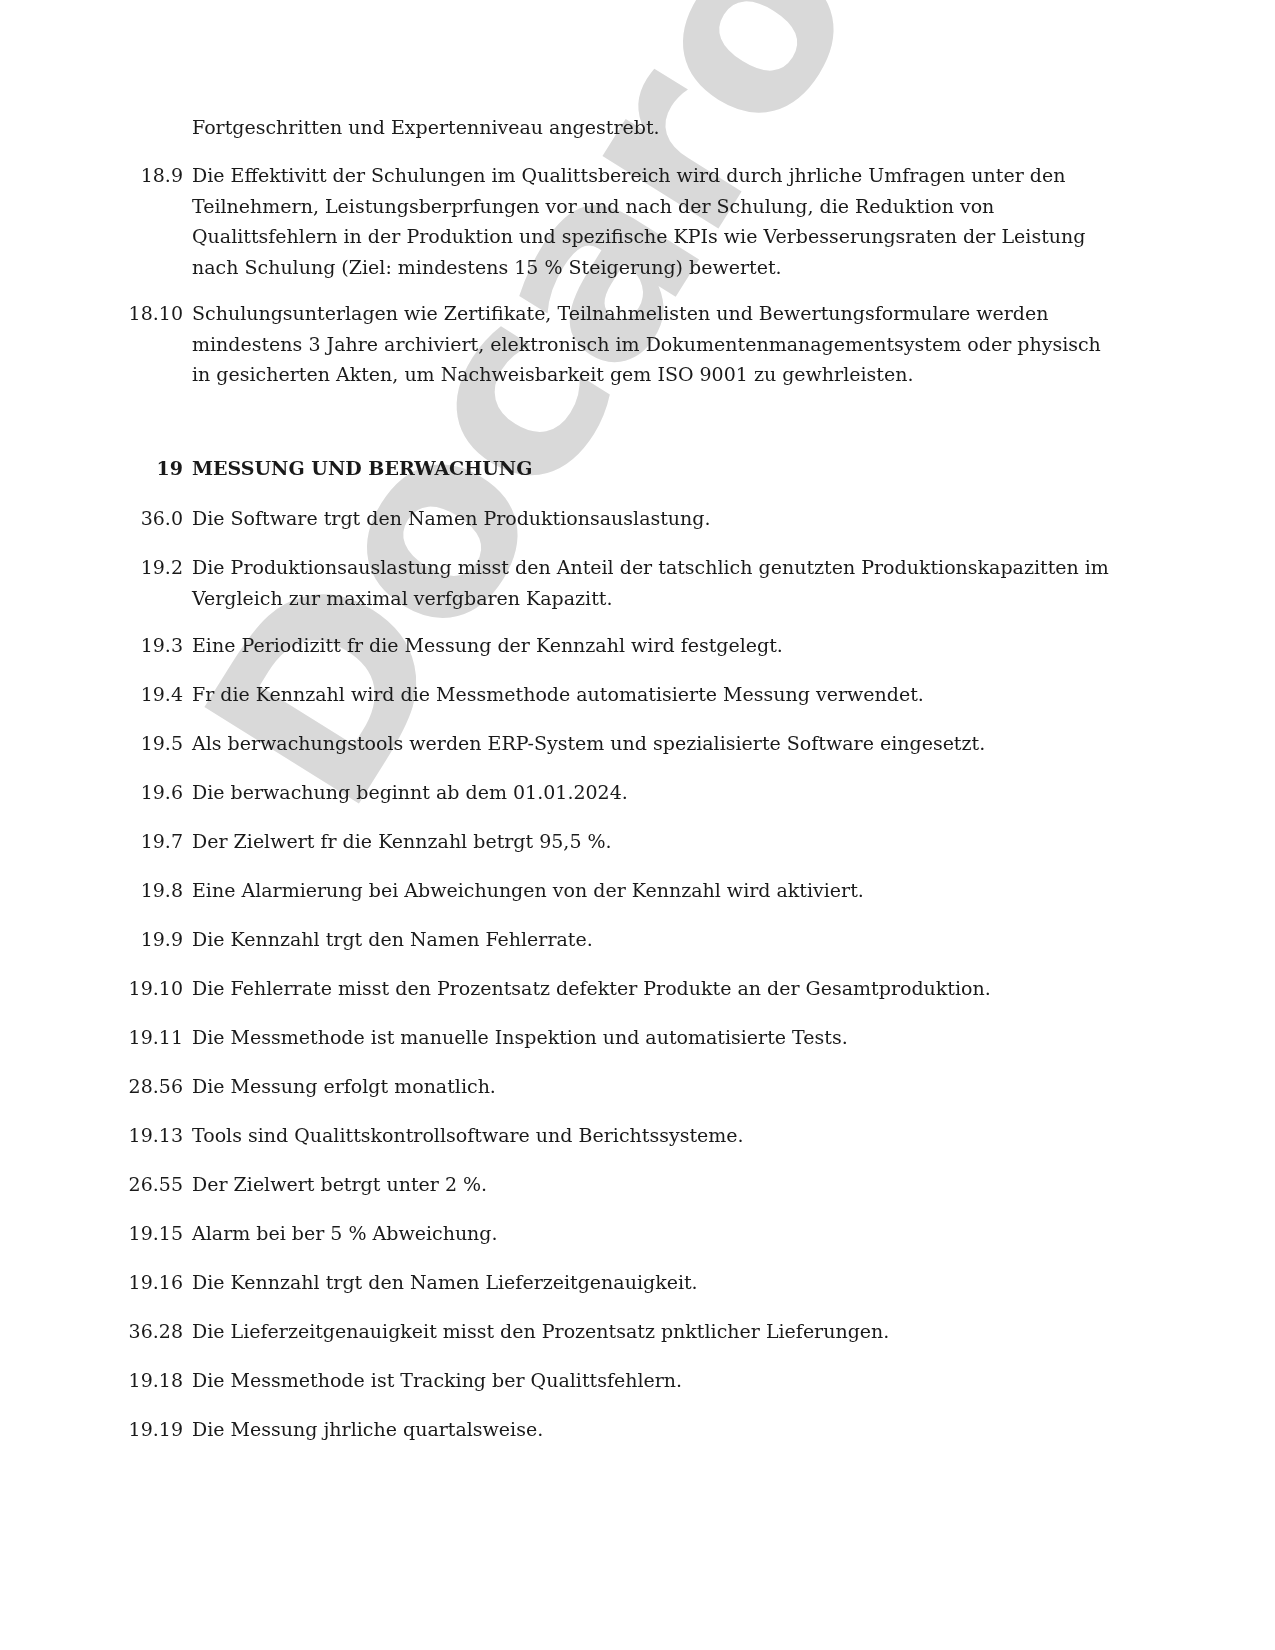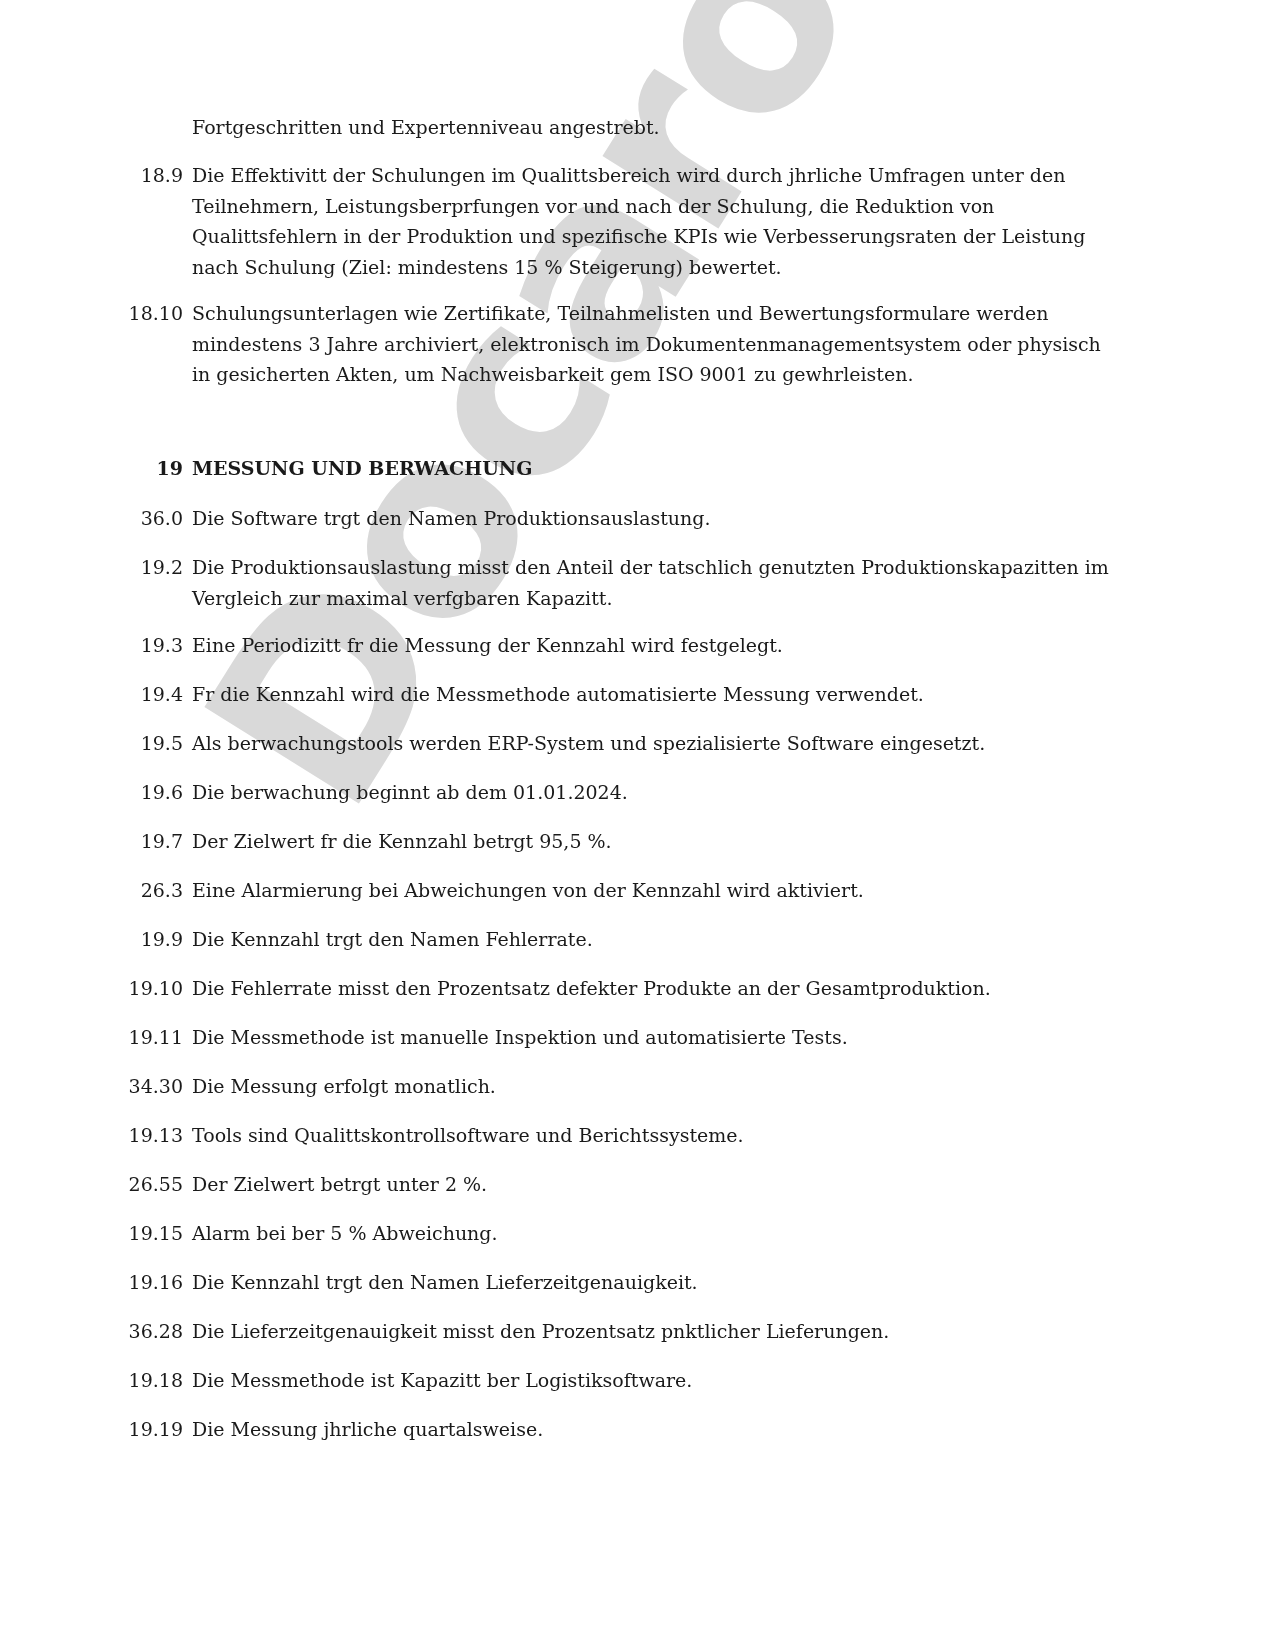--- a/index.html
+++ b/index.html
@@ -61,37 +61,37 @@
     </div>
   <div class="item" style="top:777px">
       <span class="num">19.6</span>
       <span class="txt">Die berwachung beginnt ab dem 01.01.2024.</span>
     </div>
   <div class="item" style="top:826px">
       <span class="num">19.7</span>
       <span class="txt">Der Zielwert fr die Kennzahl betrgt 95,5 %.</span>
     </div>
   <div class="item" style="top:875px">
-      <span class="num">26.3</span>
+      <span class="num">19.8</span>
       <span class="txt">Eine Alarmierung bei Abweichungen von der Kennzahl wird aktiviert.</span>
     </div>
   <div class="item" style="top:924px">
       <span class="num">19.9</span>
       <span class="txt">Die Kennzahl trgt den Namen Fehlerrate.</span>
     </div>
   <div class="item" style="top:973px">
       <span class="num">19.10</span>
       <span class="txt">Die Fehlerrate misst den Prozentsatz defekter Produkte an der Gesamtproduktion.</span>
     </div>
   <div class="item" style="top:1022px">
       <span class="num">19.11</span>
       <span class="txt">Die Messmethode ist manuelle Inspektion und automatisierte Tests.</span>
     </div>
   <div class="item" style="top:1071px">
-      <span class="num">34.30</span>
+      <span class="num">28.56</span>
       <span class="txt">Die Messung erfolgt monatlich.</span>
     </div>
   <div class="item" style="top:1120px">
       <span class="num">19.13</span>
       <span class="txt">Tools sind Qualittskontrollsoftware und Berichtssysteme.</span>
     </div>
   <div class="item" style="top:1169px">
       <span class="num">26.55</span>
       <span class="txt">Der Zielwert betrgt unter 2 %.</span>
     </div>
@@ -102,19 +102,19 @@
   <div class="item" style="top:1267px">
       <span class="num">19.16</span>
       <span class="txt">Die Kennzahl trgt den Namen Lieferzeitgenauigkeit.</span>
     </div>
   <div class="item" style="top:1316px">
       <span class="num">36.28</span>
       <span class="txt">Die Lieferzeitgenauigkeit misst den Prozentsatz pnktlicher Lieferungen.</span>
     </div>
   <div class="item" style="top:1365px">
       <span class="num">19.18</span>
-      <span class="txt">Die Messmethode ist Kapazitt ber Logistiksoftware.</span>
+      <span class="txt">Die Messmethode ist Tracking ber Qualittsfehlern.</span>
     </div>
   <div class="item" style="top:1414px">
       <span class="num">19.19</span>
       <span class="txt">Die Messung jhrliche quartalsweise.</span>
     </div>
 </div>
 
 </body></html>

